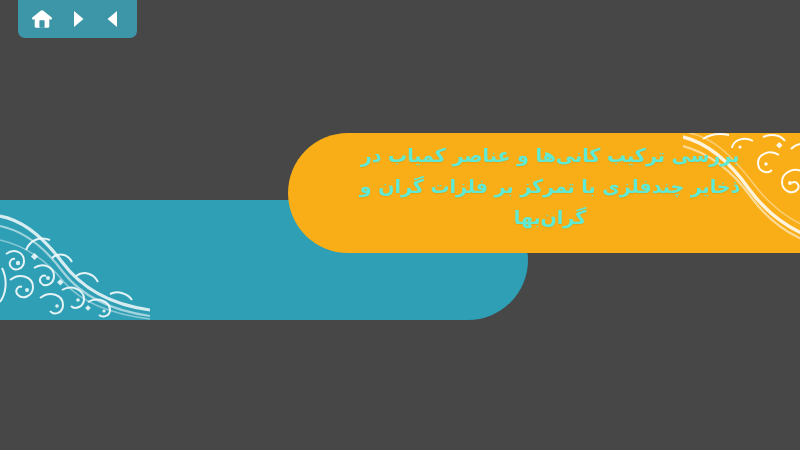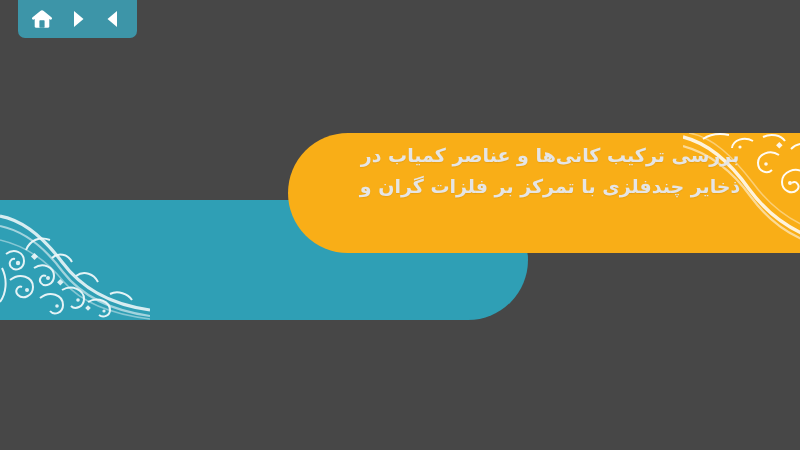--- a/index.html
+++ b/index.html
@@ -104,21 +104,21 @@
     height: 125px;
     z-index: 30;
     display: flex;
     flex-direction: column;
     align-items: center;
     justify-content: flex-start;
     padding-top: 8px;
     box-sizing: border-box;
     direction: rtl;
     text-align: center;
-    color: #e5e5e5;
+    color: #5eead4;
     font-size: 19px;
     line-height: 31px;
     font-weight: 700;
     letter-spacing: 0;
     text-shadow: 0 1px 1px rgba(120,70,0,0.12);
   }
   .title-line { white-space: nowrap; }
 </style>
 </head>
 <body>
@@ -221,15 +221,16 @@
         <rect x="120" y="22" width="5" height="5" transform="rotate(45 122.5 24.5)"></rect>
         <rect x="94" y="10" width="4.6" height="4.6" transform="rotate(45 96.3 12.3)"></rect>
         <rect x="148" y="50" width="4" height="4" transform="rotate(45 150 52)"></rect>
       </g>
     </svg>
   </div>
 
   <div class="slide-title">
     <div class="title-line">بررسی ترکیب کانی‌ها و عناصر کمیاب در</div>
     <div class="title-line">ذخایر چندفلزی با تمرکز بر فلزات گران و</div>
+    <div class="title-line">گران‌بها</div>
   </div>
 
 </div>
 
 </body></html>

